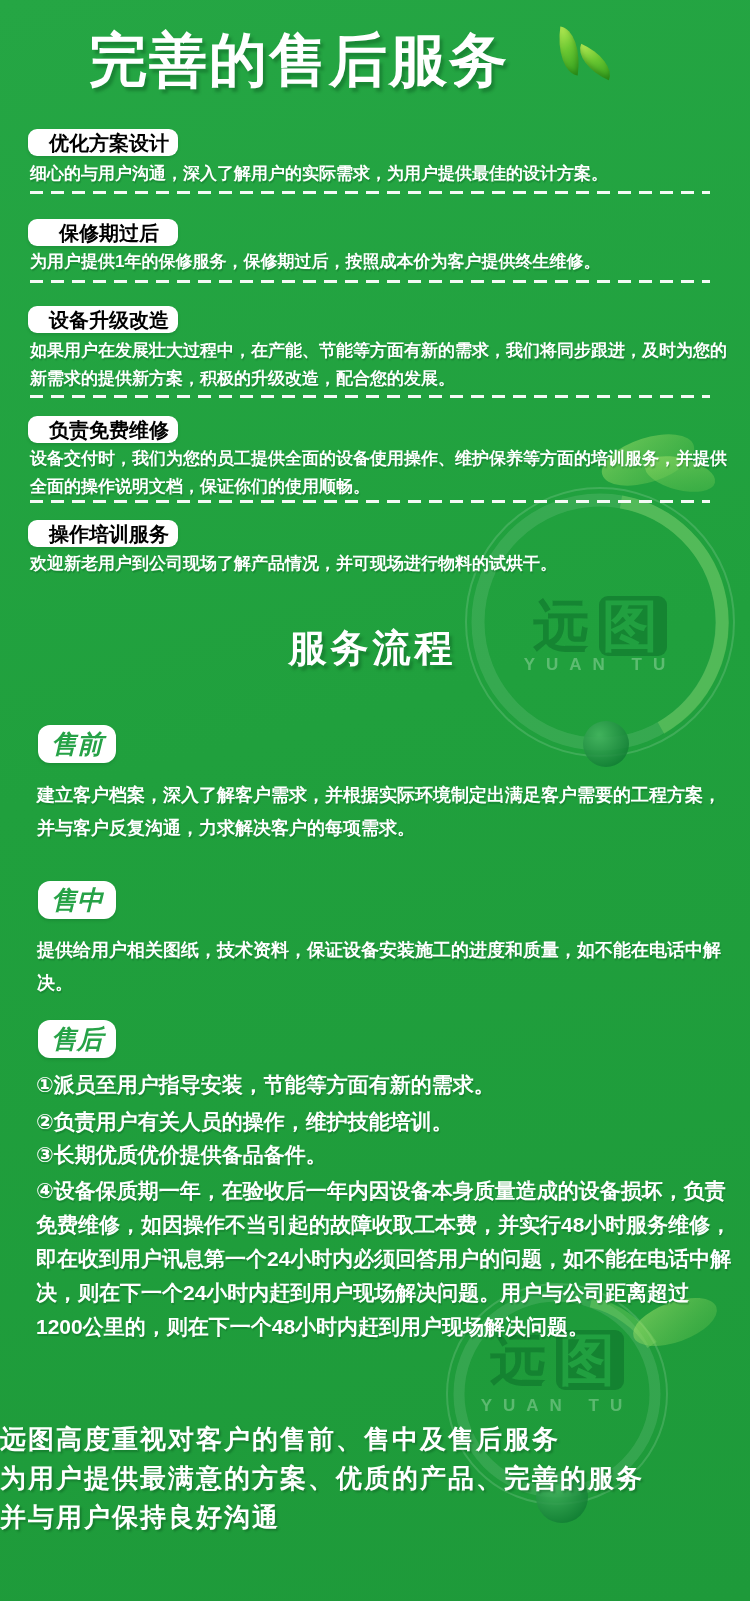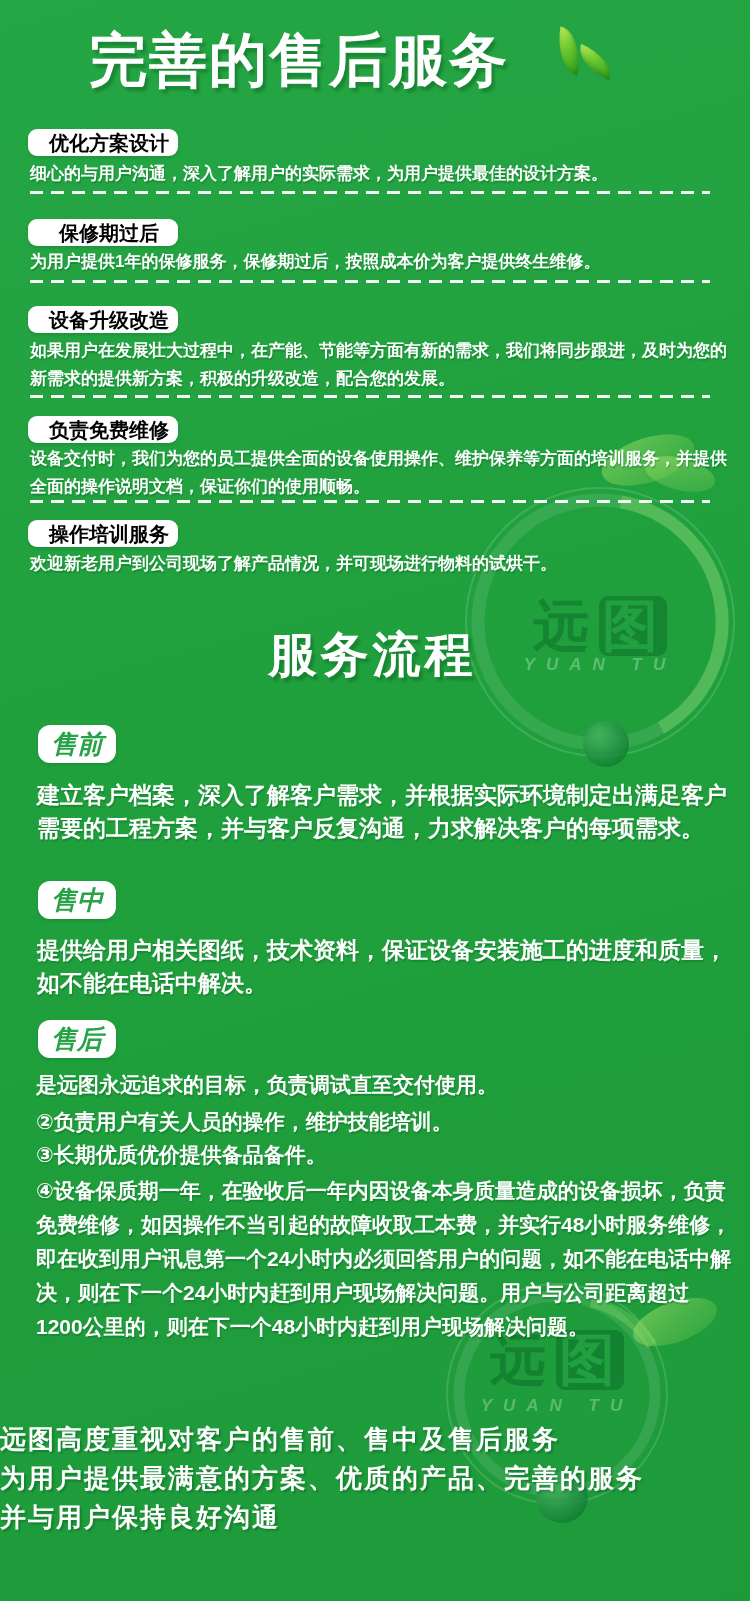--- a/index.html
+++ b/index.html
@@ -18,21 +18,21 @@
   .wm svg{position:absolute;left:0;top:0;overflow:visible;}
   .wm-cn{position:absolute;left:0;width:100%;text-align:center;
     font-weight:bold;font-size:56px;letter-spacing:6px;
     color:rgba(10,105,40,.5);line-height:1;}
   .wm-top .wm-cn{top:126px;}
   .wm-bottom .wm-cn{top:46px;}
   .wm-cn .tu{display:inline-block;background:rgba(10,105,40,.5);color:#21a040;
     border-radius:9px;padding:2px 3px;margin-left:4px;}
   .wm-en{position:absolute;left:0;width:100%;text-align:center;
     font-size:17px;font-weight:bold;letter-spacing:11px;
-    color:rgba(235,255,235,.30);line-height:1;font-style:italic;}
+    color:rgba(235,255,235,.30);line-height:1;}
   .wm-top .wm-en{top:186px;}
   .wm-bottom .wm-en{top:113px;}
   
   .main-title{
     position:absolute;left:0;top:26px;width:598px;margin:0;
     text-align:center;color:#fff;
     font-family:"Liberation Serif","DejaVu Serif",serif;
     font-size:58px;font-weight:bold;letter-spacing:2px;line-height:1.2;
     text-shadow:3px 4px 3px rgba(0,60,20,.30);
   }
@@ -58,34 +58,34 @@
   }
   .dash{
     position:absolute;left:30px;width:680px;height:3px;
     background:repeating-linear-gradient(90deg,rgba(255,255,255,.95) 0 13px,rgba(255,255,255,0) 13px 21px);
   }
   
   .flow-title{
     position:absolute;left:0;top:626px;width:745px;margin:0;
     text-align:center;color:#fff;
     font-family:"Liberation Serif","DejaVu Serif",serif;
-    font-size:48px;font-weight:bold;letter-spacing:4px;line-height:1.2;
+    font-size:38px;font-weight:bold;letter-spacing:4px;line-height:1.2;
     text-shadow:3px 4px 3px rgba(0,60,20,.30);
   }
   .flow-pill{
     position:absolute;left:38px;width:78px;height:38px;
     background:#ffffff;border-radius:12px;
     color:#26a247;font-size:26px;font-weight:bold;
     text-align:center;line-height:39px;
     box-shadow:0 2px 3px rgba(0,70,25,.18);
     font-style:italic;
   }
   .flow-body{
     position:absolute;left:37px;width:700px;margin:0;
-    color:#ffffff;font-size:23px;font-weight:bold;line-height:32.5px;
+    color:#ffffff;font-size:18px;font-weight:bold;line-height:32.5px;
     text-shadow:1px 2px 1px rgba(0,70,25,.25);
   }
   .flow-item{
     position:absolute;left:36px;width:700px;margin:0;
     color:#ffffff;font-size:21px;font-weight:bold;line-height:34px;
     text-shadow:1px 2px 1px rgba(0,70,25,.25);
   }
   
   .footer{
     position:absolute;left:0;top:1420px;width:750px;
@@ -173,21 +173,21 @@
 
   <h2 class="flow-title">服务流程</h2>
 
   <div class="flow-pill" style="top:725px">售前</div>
   <p class="flow-body" style="top:779px">建立客户档案，深入了解客户需求，并根据实际环境制定出满足客户需要的工程方案，并与客户反复沟通，力求解决客户的每项需求。</p>
 
   <div class="flow-pill" style="top:881px">售中</div>
   <p class="flow-body" style="top:934px">提供给用户相关图纸，技术资料，保证设备安装施工的进度和质量，如不能在电话中解决。</p>
 
   <div class="flow-pill" style="top:1020px">售后</div>
-  <p class="flow-item" style="top:1068px">是远图永远追求的目标，负责调试直至交付使用。</p>
+  <p class="flow-item" style="top:1068px">①派员至用户指导安装，节能等方面有新的需求。</p>
   <p class="flow-item" style="top:1105px">②负责用户有关人员的操作，维护技能培训。</p>
   <p class="flow-item" style="top:1138px">③长期优质优价提供备品备件。</p>
   <p class="flow-item" style="top:1174px">④设备保质期一年，在验收后一年内因设备本身质量造成的设备损坏，负责免费维修，如因操作不当引起的故障收取工本费，并实行48小时服务维修，即在收到用户讯息第一个24小时内必须回答用户的问题，如不能在电话中解决，则在下一个24小时内赶到用户现场解决问题。用户与公司距离超过1200公里的，则在下一个48小时内赶到用户现场解决问题。</p>
 
   <div class="footer">
     <p>远图高度重视对客户的售前、售中及售后服务</p>
     <p>为用户提供最满意的方案、优质的产品、完善的服务</p>
     <p>并与用户保持良好沟通</p>
   </div>
 

